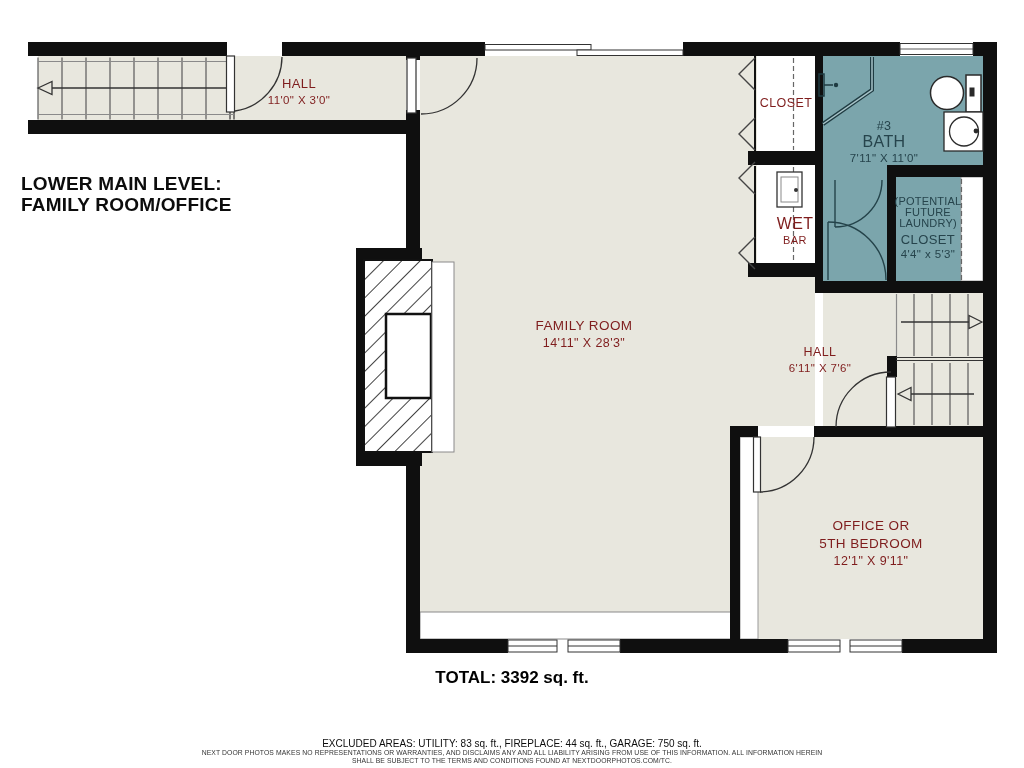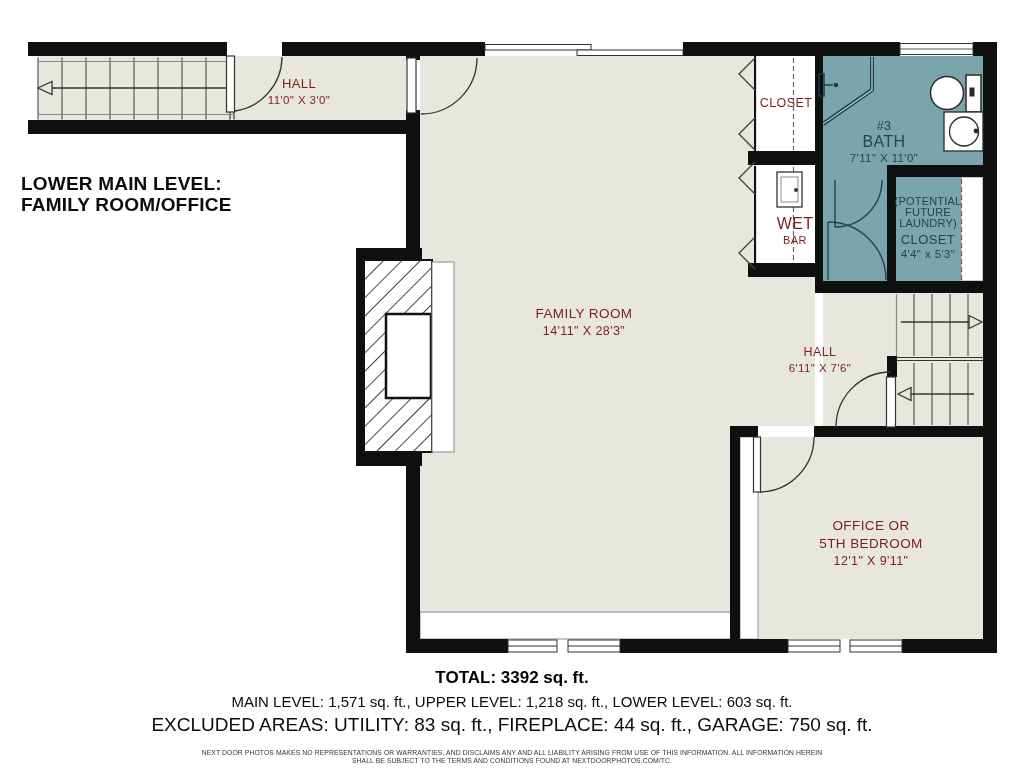--- a/index.html
+++ b/index.html
@@ -14,21 +14,21 @@
   .lg .room-dims{font-size:12.5px;}
   .teal-text{color:#26444c;}
   .note-line{font-size:11px;font-weight:400;line-height:11px;letter-spacing:.2px;}
   .laundry-name{font-size:13px;margin-top:3px;line-height:15px;}
   .laundry-dims{font-size:11.5px;line-height:14px;}
   .plan-title{position:absolute;left:21px;top:146px;font-size:19px;font-weight:800;
               color:#0c0c0c;line-height:21px;letter-spacing:.2px;margin-top:27px;}
   .summary{position:absolute;left:0;right:0;text-align:center;color:#0c0c0c;}
   .summary-total{top:668px;font-size:17px;font-weight:700;color:#000;}
   .summary-levels{top:693px;font-size:15px;}
-  .summary-excluded{top:714px;font-size:19px;}
+  .summary-excluded{top:738px;font-size:10px;}
   .disclaimer{position:absolute;left:0;right:0;top:749px;text-align:center;
               font-size:6.8px;line-height:8.2px;color:#333;letter-spacing:.1px;}
 </style>
 </head>
 <body>
 
 <div class="page">
 
 <svg width="1024" height="768" viewBox="0 0 1024 768">
   <defs>
@@ -216,21 +216,21 @@
 <div class="plan-title">
   <div>LOWER MAIN LEVEL:</div>
   <div>FAMILY ROOM/OFFICE</div>
 </div>
 
 <div class="label" style="left:299px;top:92px">
   <div class="room-name">HALL</div>
   <div class="room-dims">11'0" X 3'0"</div>
 </div>
 
-<div class="label lg" style="left:584px;top:322px">
+<div class="label lg" style="left:584px;top:334px">
   <div class="room-name">FAMILY ROOM</div>
   <div class="room-dims">14'11" X 28'3"</div>
 </div>
 
 <div class="label" style="left:786px;top:103px">
   <div class="room-name" style="font-size:12.5px">CLOSET</div>
 </div>
 
 <div class="label" style="left:795px;top:232px;line-height:17px">
   <div class="room-name" style="font-size:16px">WET</div>
@@ -256,21 +256,20 @@
   <div class="room-dims">6'11" X 7'6"</div>
 </div>
 
 <div class="label lg" style="left:871px;top:543px">
   <div class="room-name">OFFICE OR</div>
   <div class="room-name">5TH BEDROOM</div>
   <div class="room-dims">12'1" X 9'11"</div>
 </div>
 
 <div class="summary summary-total">TOTAL: 3392 sq. ft.</div>
-<div class="summary summary-levels">MAIN LEVEL: 1,571 sq. ft., UPPER LEVEL: 1,218 sq. ft., LOWER LEVEL: 603 sq. ft.</div>
 <div class="summary summary-excluded">EXCLUDED AREAS: UTILITY: 83 sq. ft., FIREPLACE: 44 sq. ft., GARAGE: 750 sq. ft.</div>
 
 <div class="disclaimer">
   <div>NEXT DOOR PHOTOS MAKES NO REPRESENTATIONS OR WARRANTIES, AND DISCLAIMS ANY AND ALL LIABILITY ARISING FROM USE OF THIS INFORMATION. ALL INFORMATION HEREIN</div>
   <div>SHALL BE SUBJECT TO THE TERMS AND CONDITIONS FOUND AT NEXTDOORPHOTOS.COM/TC.</div>
 </div>
 
 </div>
 
 </body></html>

